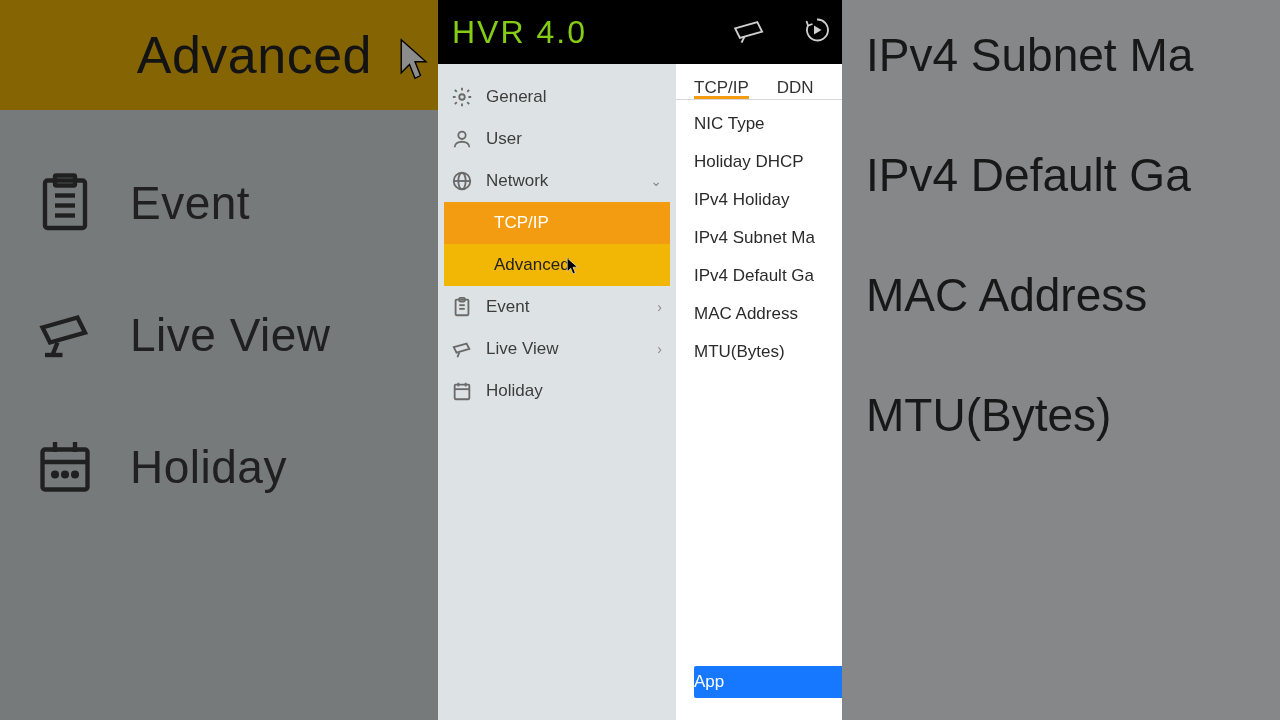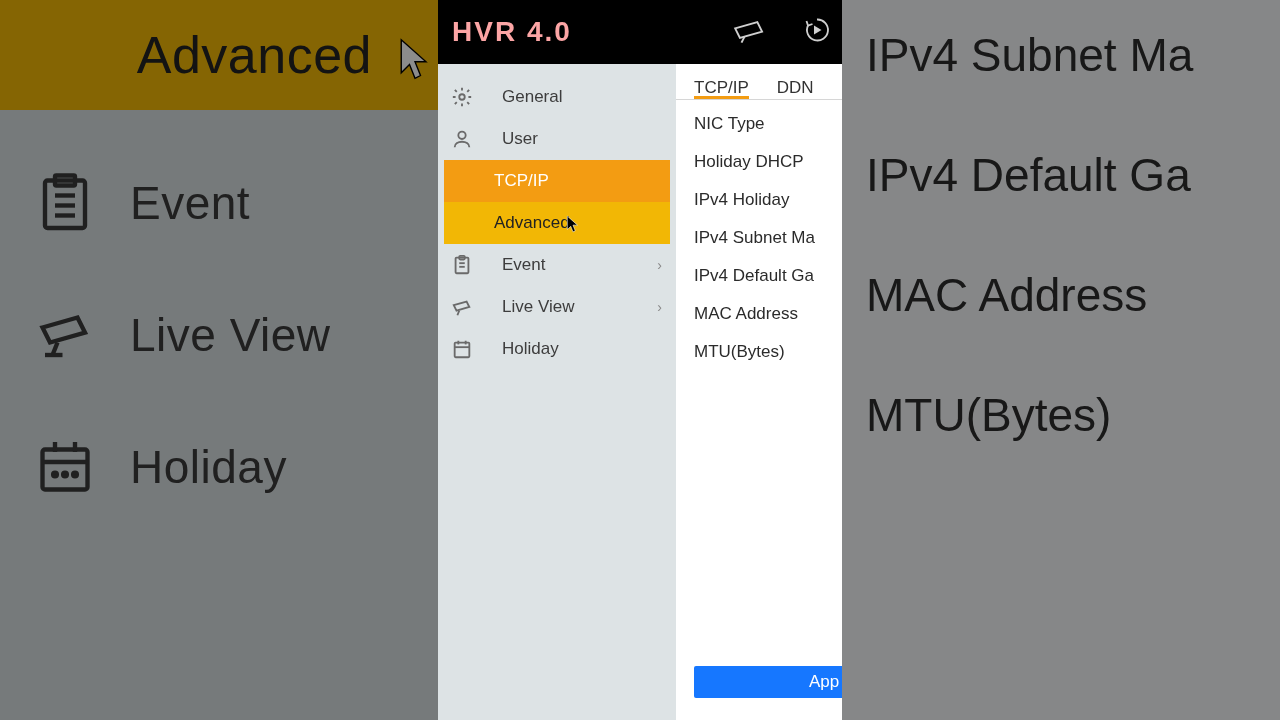--- a/index.html
+++ b/index.html
@@ -86,24 +86,24 @@
     position: relative;
     height: 64px;
     background: #000;
     display: flex;
     align-items: center;
     padding-left: 14px;
     gap: 18px;
   }
   .titlebar .brand {
     font-family: Impact, "Arial Black", sans-serif;
-    font-size: 28px;
+    font-size: 32px;
     letter-spacing: 2px;
-    color: #fca5a5;
-    font-weight: 700;
+    color: #84cc16;
+    font-weight: 400;
   }
   .tb-icons {
     position: absolute;
     right: 0;
     top: 0;
     height: 100%;
     display: flex;
     align-items: center;
     gap: 28px;
     padding-right: 6px;
@@ -125,21 +125,21 @@
     background: #dde3e5;
     display: flex;
     flex-direction: column;
     padding-top: 12px;
   }
   .sidebar .item {
     display: flex;
     align-items: center;
     height: 42px;
     padding-left: 12px;
-    gap: 28px;
+    gap: 12px;
     font-size: 17px;
     color: #3d3d3d;
     position: relative;
     cursor: pointer;
   }
   .sidebar .item .icw {
     width: 24px; height:24px; display:flex; align-items:center; justify-content:center;
   }
   .sidebar .item .icw svg { width:22px; height:22px; stroke:#6a6a6a; fill:none; stroke-width:2; }
   .sidebar .item .chevr {
@@ -194,21 +194,20 @@
   .apply-btn {
     position:absolute;
     left: 18px;
     bottom: 22px;
     width: 260px;
     height: 32px;
     background:#1677ff;
     color:#fff;
     display:flex;
     align-items:center;
-    justify-content:center;
     font-size:17px;
     border-radius:2px;
     cursor:pointer;
   }
 </style>
 </head>
 <body>
 
 <div class="bg-layer bg-left">
   <div class="row adv-row">
@@ -299,20 +298,31 @@
       </div>
       <div class="item">
         <span class="icw">
           <svg viewBox="0 0 24 24">
               <circle cx="12" cy="8" r="4"></circle>
               <path d="M4 21c0-4 4-6 8-6s8 2 8 6"></path>
             </svg>
         </span>
         <span>User</span>
       </div>
+      <div class="item">
+        <span class="icw">
+          <svg viewBox="0 0 24 24">
+              <circle cx="12" cy="12" r="9"></circle>
+              <ellipse cx="12" cy="12" rx="4" ry="9"></ellipse>
+              <line x1="3" y1="12" x2="21" y2="12"></line>
+            </svg>
+        </span>
+        <span>Network</span>
+        <span class="chevr">⌄</span>
+      </div>
 
       <div class="subitem sel">
         <span>TCP/IP</span>
       </div>
       <div class="subitem hover">
         <span>Advanced</span>
         <span class="mini-cursor">
           <svg viewBox="0 0 24 32">
               <polygon points="2,2 2,26 8,20 12,30 16,28 12,18 20,18" fill="#000" stroke="#fff" stroke-width="1"></polygon>
             </svg>

